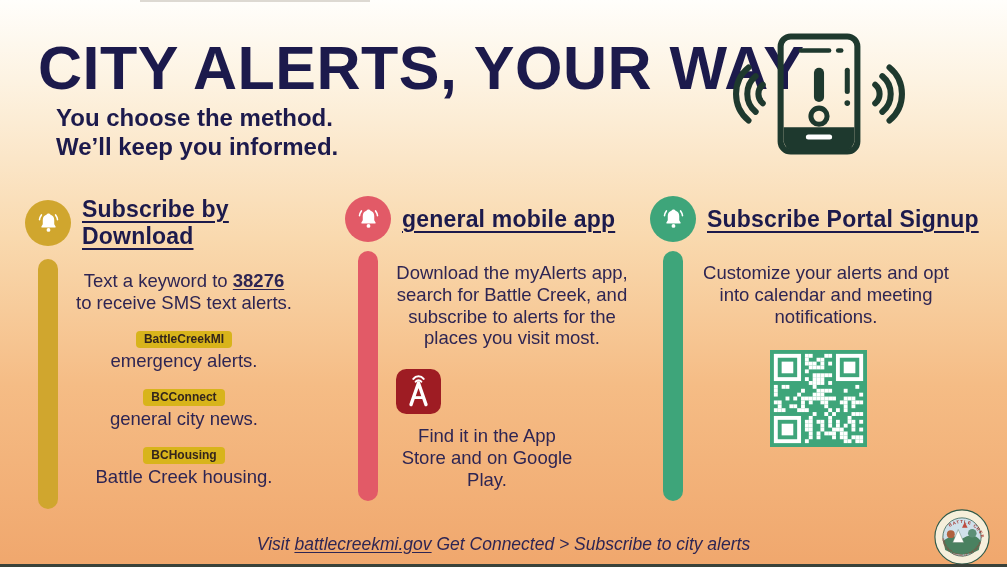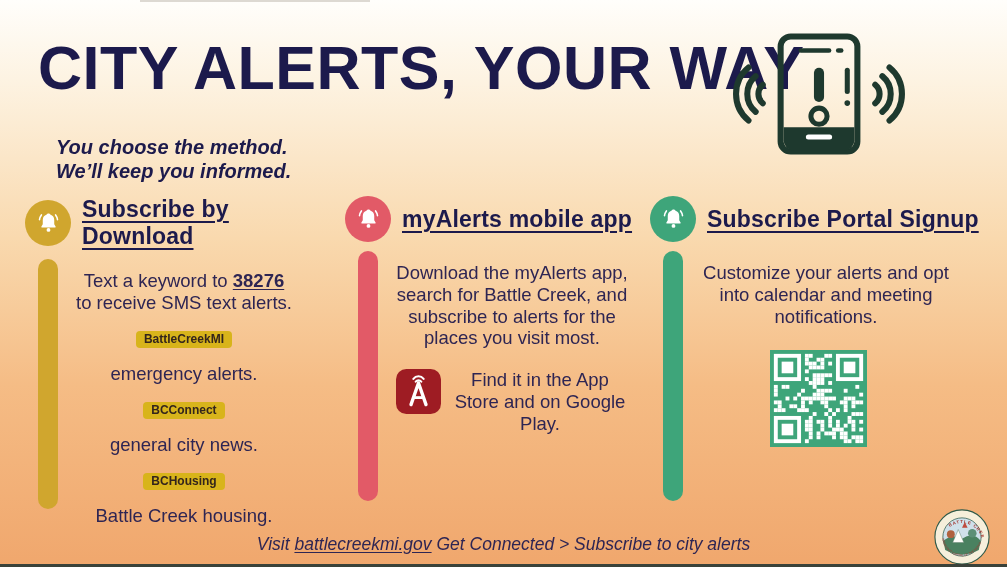--- a/index.html
+++ b/index.html
@@ -13,23 +13,22 @@
   .top-strip{position:absolute;left:140px;top:0;width:230px;height:2px;background:#ddd9d2;}
   .bottom-bar{position:absolute;left:0;bottom:0;width:100%;height:3px;background:var(--edge_bar);}
 
   .title{
     position:absolute;left:38px;top:36px;margin:0;
     font-size:61px;font-weight:800;letter-spacing:.5px;line-height:1.05;
     color:var(--navy);
   }
   .subtitle{
     position:absolute;left:56px;top:103px;
-    font-size:20px;font-style:italic;font-weight:600;line-height:1.22;
+    font-size:24px;font-weight:600;line-height:1.22;
     color:var(--navy);
-    margin-top:32px;
   }
   .phone-art{position:absolute;left:718px;top:33px;width:202px;height:122px;}
 
   .col{position:absolute;top:196px;}
   .col1{left:25px;width:315px;}
   .col2{left:345px;width:305px;}
   .col3{left:650px;width:335px;}
   .col-head{display:flex;align-items:center;gap:11px;}
   .badge{
     width:46px;height:46px;border-radius:50%;flex:none;
@@ -43,22 +42,22 @@
   .col-body{display:flex;margin-top:9px;}
   .bar{width:20px;height:250px;border-radius:10px;background:var(--accent);flex:none;margin-left:13px;}
   .content{margin-left:18px;padding-top:11px;font-size:18.5px;line-height:1.18;color:var(--body_text);text-align:center;}
   .content p{margin:0;}
   .num-link{font-weight:800;text-decoration:underline;text-underline-offset:2px;color:var(--body_text);}
   .kw-group{margin-top:12px;}
   .chip{
     display:inline-block;background:var(--highlight);color:#33251c;
     font-weight:800;font-size:12px;padding:1px 8px 2px;border-radius:4px;
   }
-  .kw-desc{margin-top:15px;}
-  .app-row{display:flex;gap:11px;margin-top:20px;align-items:flex-start;}
+  .kw-desc{margin-top:2px;}
+  .app-row{display:flex;gap:11px;margin-top:20px;align-items:flex-start;flex-direction:column;}
   .app-icon{flex:none;width:45px;height:45px;}
   .qr-wrap{margin-top:23px;margin-left:69px;width:97px;height:97px;}
 
   .footer{
     position:absolute;left:0;top:534px;width:100%;box-sizing:border-box;
     text-align:center;font-style:italic;font-size:17.5px;color:var(--body_text);
   }
   .footer a{color:var(--body_text);text-decoration:underline;text-underline-offset:2px;}
   .seal{position:absolute;left:934px;top:509px;width:56px;height:56px;}
 </style>
@@ -128,21 +127,21 @@
 
   <section class="col col2" style="--accent: #e25a67;">
     <div class="col-head">
       <span class="badge">
         <svg viewBox="0 0 24 24" width="27" height="27">
           <path fill="#fff" d="M12 3.1c.9 0 1.6.5 1.8 1.2 2 .6 3.3 2.3 3.3 4.6v3.7l1.2 2.1c.2.4-.1.9-.5.9H6.2c-.4 0-.7-.5-.5-.9l1.2-2.1V8.9c0-2.3 1.3-4 3.3-4.6.2-.7.9-1.2 1.8-1.2z"></path>
           <circle cx="12" cy="17.7" r="1.7" fill="#fff"></circle>
           <path d="M4 8.6a8.6 8.6 0 0 1 1.7-4.2 M20 8.6a8.6 8.6 0 0 0-1.7-4.2" stroke="#fff" stroke-width="1.4" fill="none" stroke-linecap="round"></path>
         </svg>
       </span>
-      <h2 class="col-title">myAlerts mobile app</h2>
+      <h2 class="col-title">general mobile app</h2>
     </div>
     <div class="col-body">
       <div class="bar"></div>
       <div class="content" style="width:232px;">
         <p>Download the myAlerts app, search for Battle Creek, and subscribe to alerts for the places you visit most.</p>
         <div class="app-row">
           <span class="app-icon">
             <svg viewBox="0 0 48 48" width="45" height="45">
               <rect width="48" height="48" rx="11" fill="var(--app_red)"></rect>
               <path d="M16 38 L24 15 L32 38" stroke="#fff" stroke-width="3.6" fill="none" stroke-linecap="round" stroke-linejoin="round"></path>

